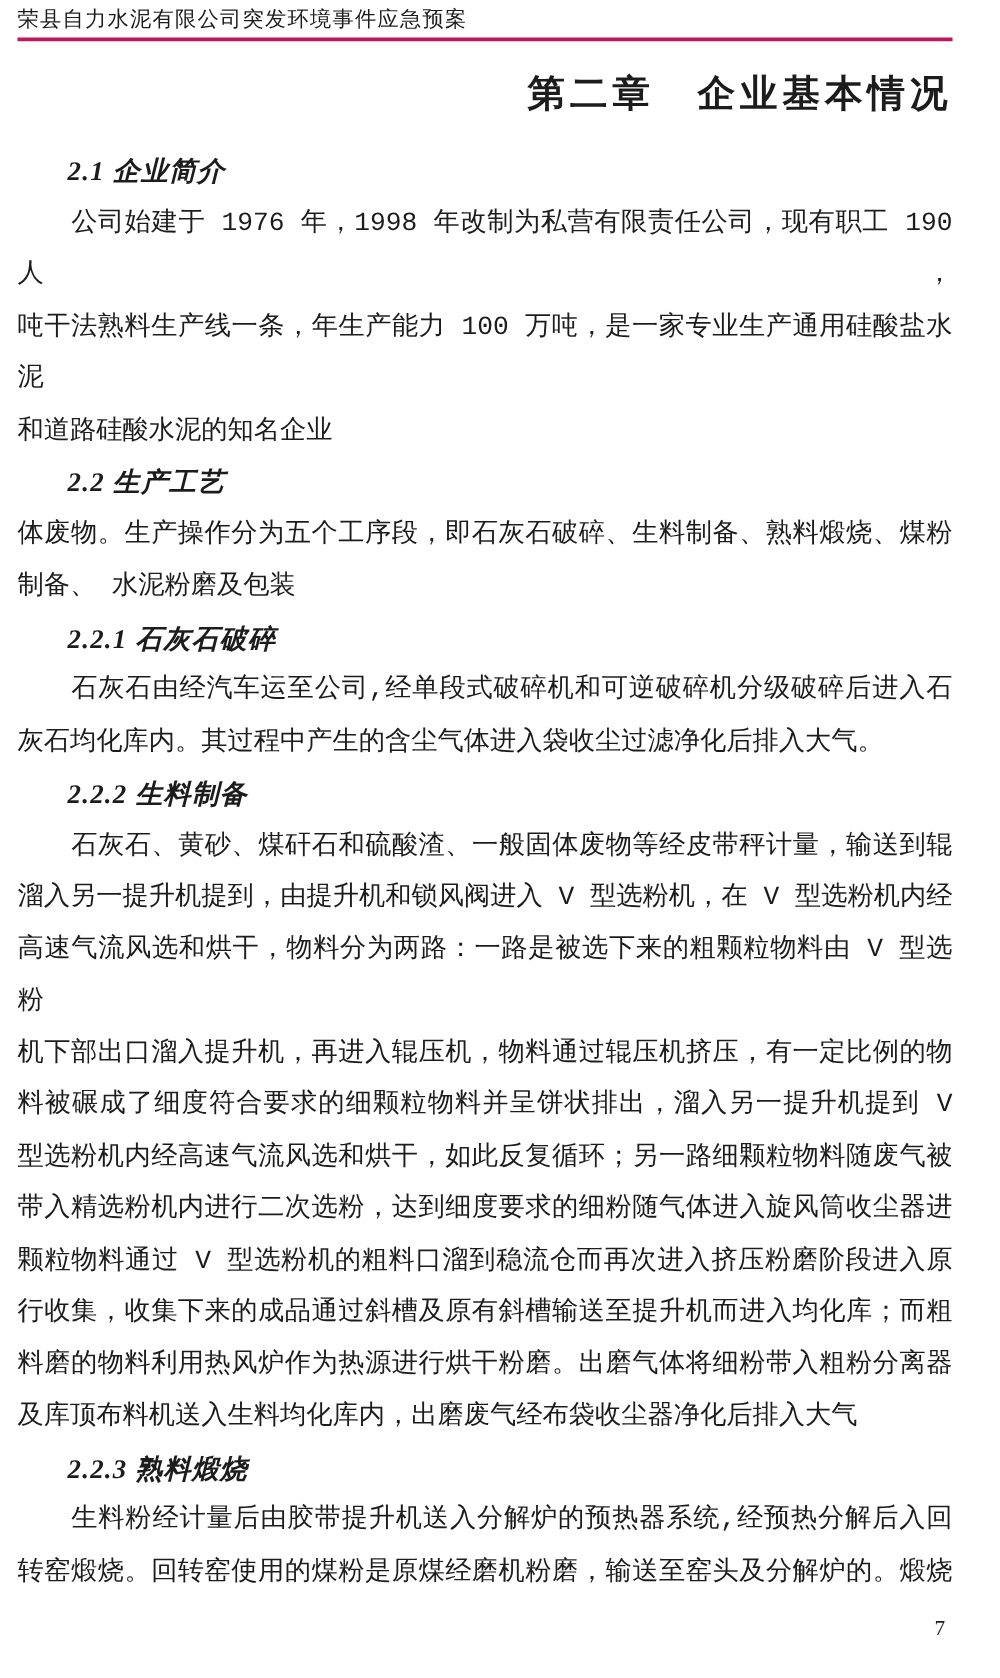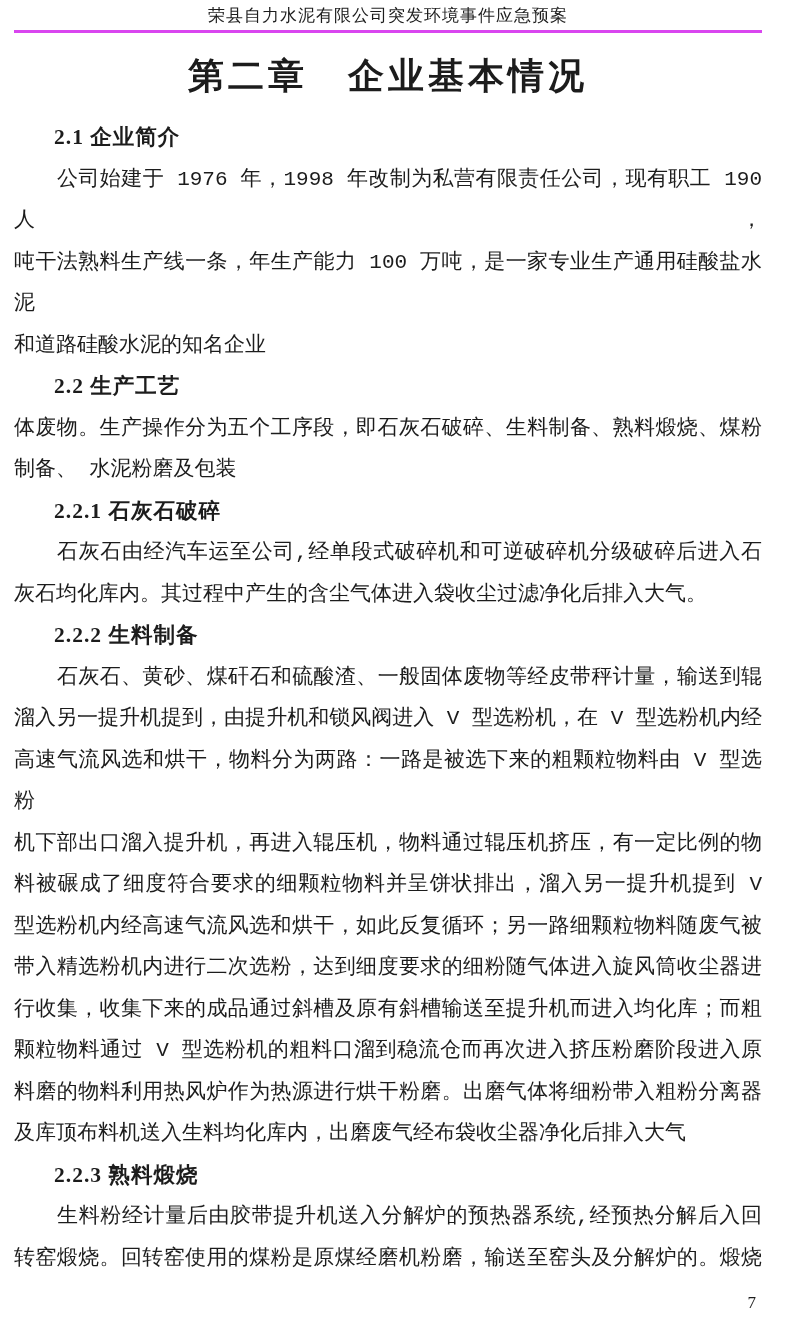--- a/index.html
+++ b/index.html
@@ -15,45 +15,46 @@
     font-family: "Liberation Serif", "DejaVu Serif", serif;
     color: #1c1c1c;
   }
   .page {
     position: absolute;
     inset: 0;
     padding: 0 38px 0 14px;
     box-sizing: border-box;
   }
   .running-head {
-    text-align: center;
+    text-align: left;
     font-size: 17px;
     line-height: 22px;
     padding: 5px 0 3px 0;
-    border-bottom: 3px solid #d946ef;
+    border-bottom: 3px solid #be185d;
     letter-spacing: 1px;
   }
   .chapter-title {
-    text-align: center;
-    font-size: 36px;
+    text-align: right;
+    font-size: 30px;
     font-weight: bold;
     line-height: 62px;
     margin-top: 12px;
     letter-spacing: 4px;
   }
   .document-content {
     margin-top: 10px;
     font-size: 21px;
     line-height: 41.5px;
   }
   .sec-heading {
     font-weight: bold;
     font-size: 21.5px;
     padding-left: 40px;
     letter-spacing: 1px;
+    font-style: italic;
   }
   .body-line {
     text-align: justify;
     text-align-last: justify;
     text-justify: inter-character;
     white-space: normal;
     font-family: Liberation Mono, monospace;
   }
   .body-line.first {
     text-indent: 43px;
@@ -88,22 +89,22 @@
       <div class="body-line first">石灰石由经汽车运至公司,经单段式破碎机和可逆破碎机分级破碎后进入石</div>
       <div class="body-line last">灰石均化库内。其过程中产生的含尘气体进入袋收尘过滤净化后排入大气。</div>
       <div class="sec-heading">2.2.2 生料制备</div>
       <div class="body-line first">石灰石、黄砂、煤矸石和硫酸渣、一般固体废物等经皮带秤计量，输送到辊</div>
       <div class="body-line">溜入另一提升机提到，由提升机和锁风阀进入 V 型选粉机，在 V 型选粉机内经</div>
       <div class="body-line">高速气流风选和烘干，物料分为两路：一路是被选下来的粗颗粒物料由 V 型选粉</div>
       <div class="body-line">机下部出口溜入提升机，再进入辊压机，物料通过辊压机挤压，有一定比例的物</div>
       <div class="body-line">料被碾成了细度符合要求的细颗粒物料并呈饼状排出，溜入另一提升机提到 V</div>
       <div class="body-line">型选粉机内经高速气流风选和烘干，如此反复循环；另一路细颗粒物料随废气被</div>
       <div class="body-line">带入精选粉机内进行二次选粉，达到细度要求的细粉随气体进入旋风筒收尘器进</div>
+      <div class="body-line">颗粒物料通过 V 型选粉机的粗料口溜到稳流仓而再次进入挤压粉磨阶段进入原</div>
       <div class="body-line">行收集，收集下来的成品通过斜槽及原有斜槽输送至提升机而进入均化库；而粗</div>
-      <div class="body-line">颗粒物料通过 V 型选粉机的粗料口溜到稳流仓而再次进入挤压粉磨阶段进入原</div>
       <div class="body-line">料磨的物料利用热风炉作为热源进行烘干粉磨。出磨气体将细粉带入粗粉分离器</div>
       <div class="body-line last">及库顶布料机送入生料均化库内，出磨废气经布袋收尘器净化后排入大气</div>
       <div class="sec-heading">2.2.3 熟料煅烧</div>
       <div class="body-line first">生料粉经计量后由胶带提升机送入分解炉的预热器系统,经预热分解后入回</div>
       <div class="body-line">转窑煅烧。回转窑使用的煤粉是原煤经磨机粉磨，输送至窑头及分解炉的。煅烧</div>
     </div>
 
   <div class="page-number">7</div>
 </div>
 

